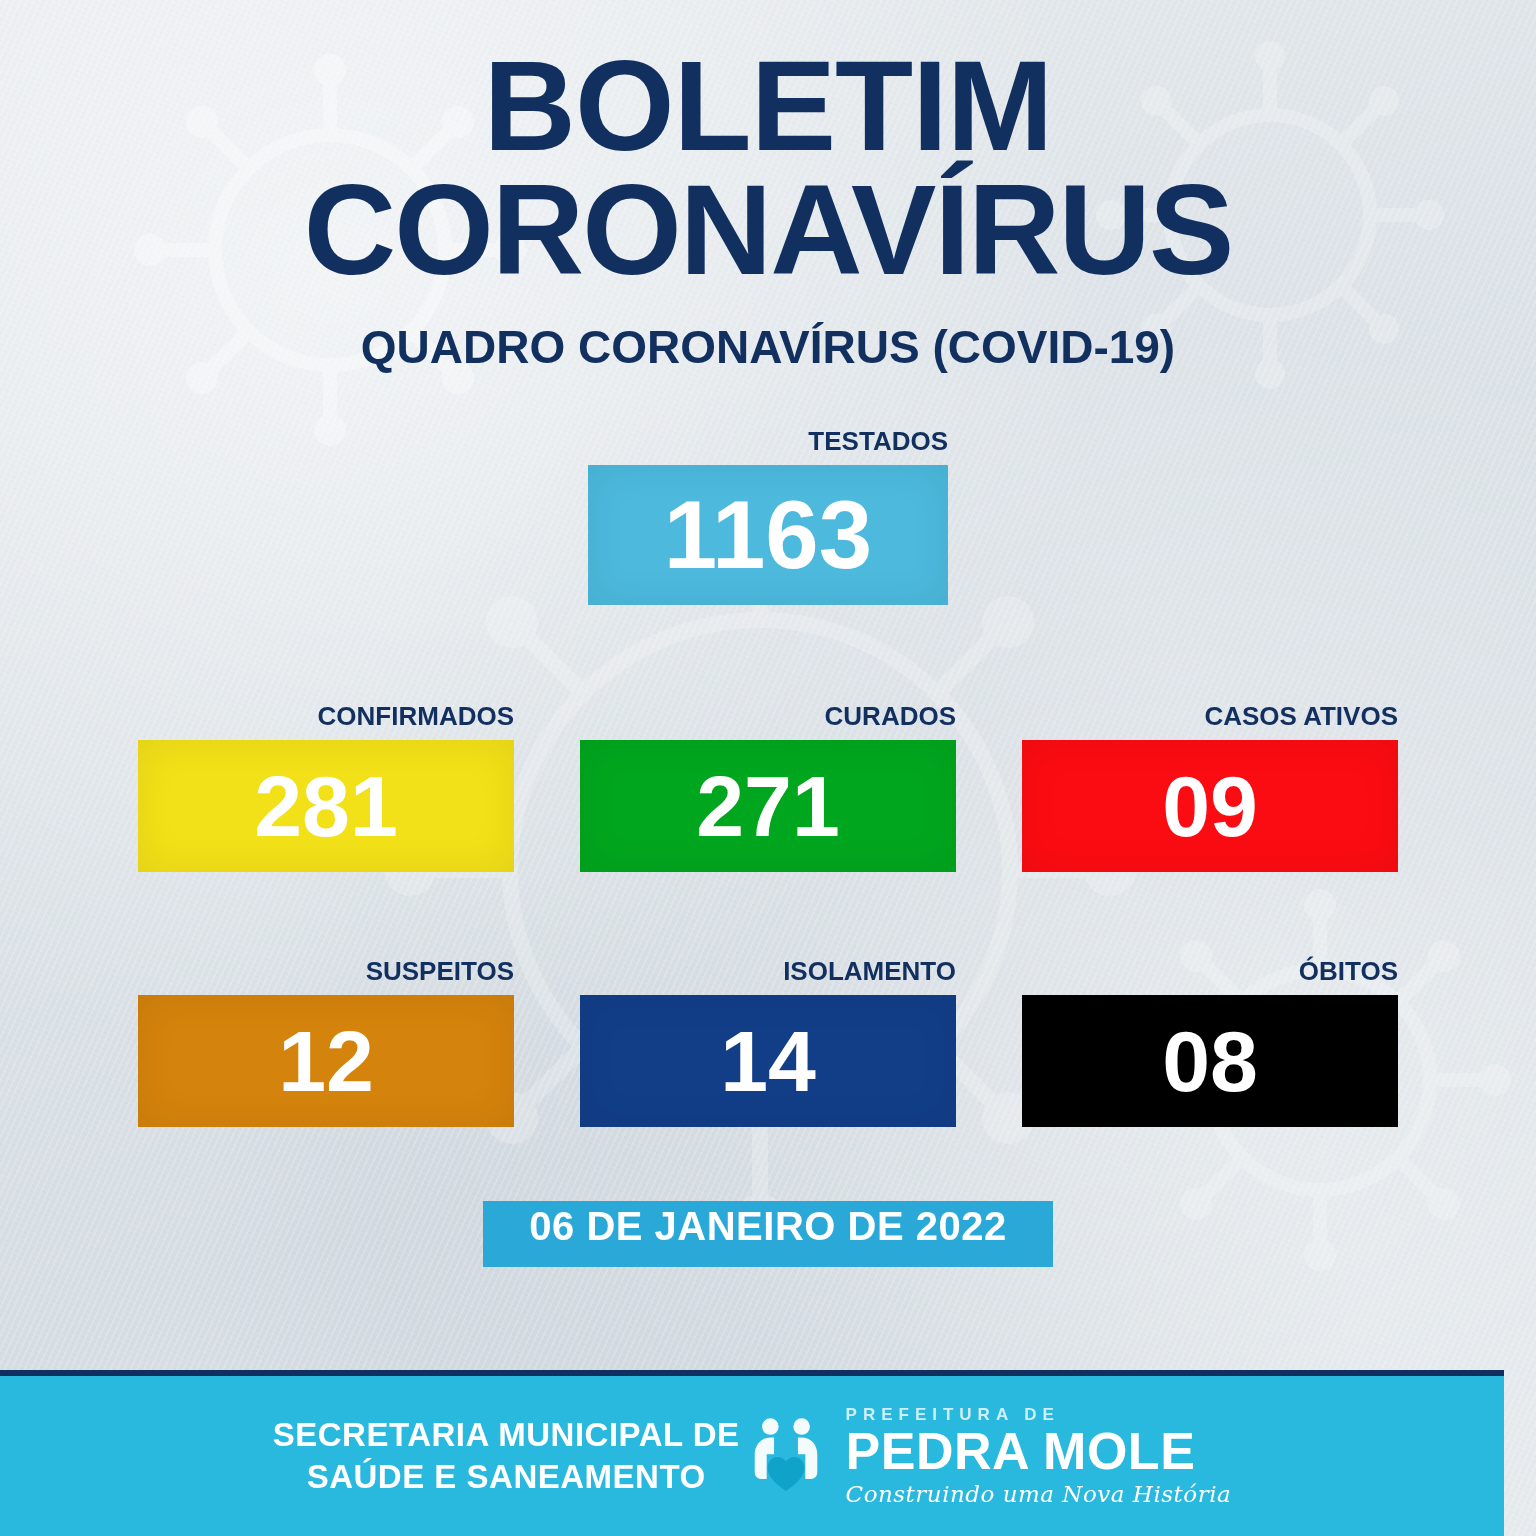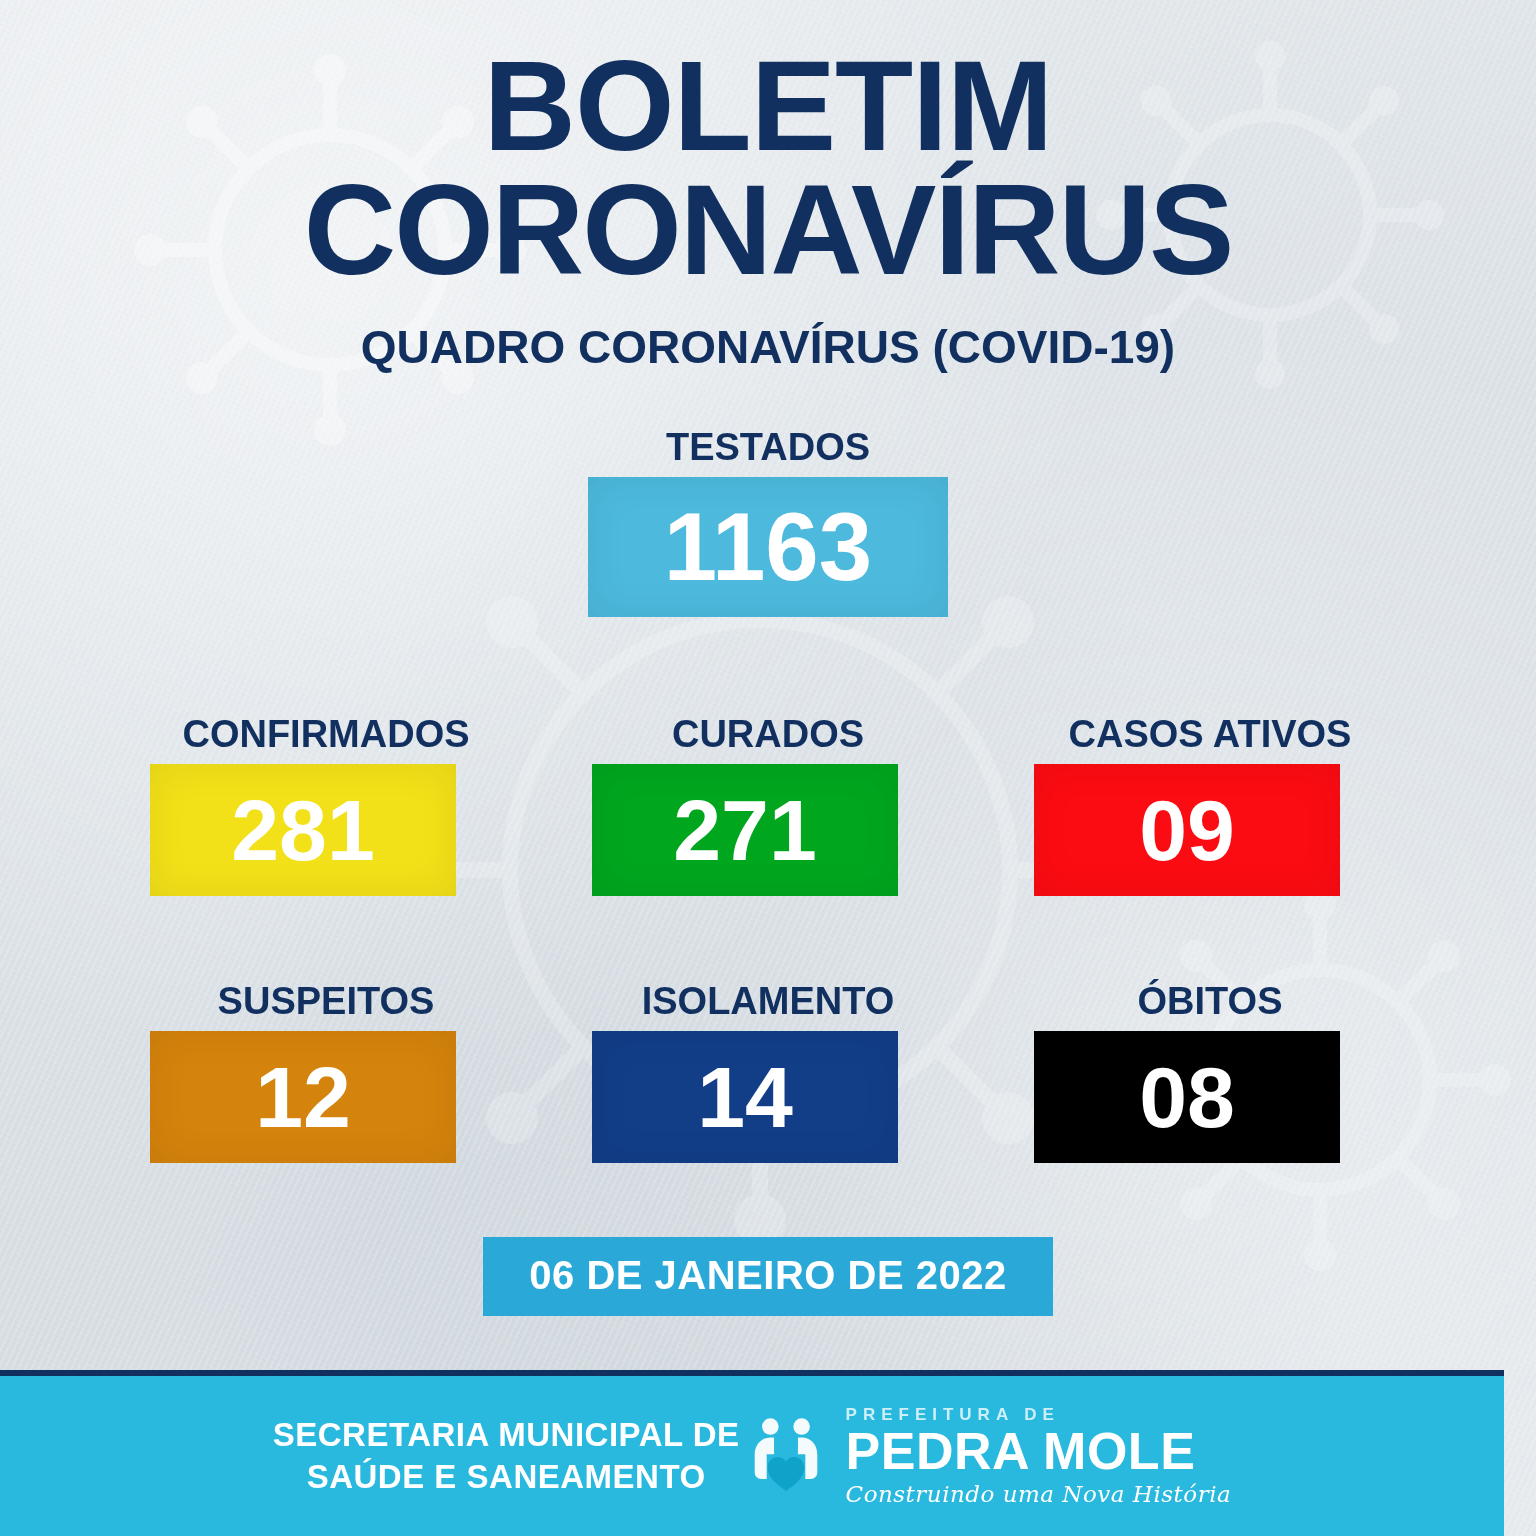--- a/index.html
+++ b/index.html
@@ -77,26 +77,26 @@
   }
 
   
   .stats {
     position: relative;
     z-index: 3;
     margin-top: 52px;
   }
   .stat-label {
     color: #12305f;
-    font-size: 38px;
+    font-size: 26px;
     font-weight: bold;
     text-transform: uppercase;
     letter-spacing: 0px;
     margin-bottom: 8px;
-    text-align: center;
+    text-align: right;
   }
   .stat-box {
     color: #ffffff;
     font-size: 86px;
     font-weight: bold;
     line-height: 1;
     display: flex;
     align-items: center;
     justify-content: center;
     box-shadow: inset 0 0 40px rgba(0,0,0,0.07);
@@ -113,40 +113,39 @@
   }
 
   .row-grid {
     display: flex;
     justify-content: center;
     gap: 66px;
     margin-top: 96px;
   }
   .row-grid .cell { width: 376px; }
   .row-grid .stat-box {
-    width: 306px;
+    width: 376px;
     height: 132px;
-    margin-left: 12px;
   }
   .row-grid.second { margin-top: 84px; }
 
   .date-wrap {
     display: flex;
     justify-content: center;
     margin-top: 74px;
     position: relative;
     z-index: 3;
   }
   .date-box {
     background: #2aa9d8;
     color: #ffffff;
     font-size: 40px;
     font-weight: bold;
     letter-spacing: 0.5px;
-    padding: 16px 46px 18px;
+    padding: 3px 46px 18px;
     text-transform: uppercase;
   }
 
   
   .footer {
     position: absolute;
     left: 0;
     bottom: 0;
     width: 1504px;
     height: 160px;

